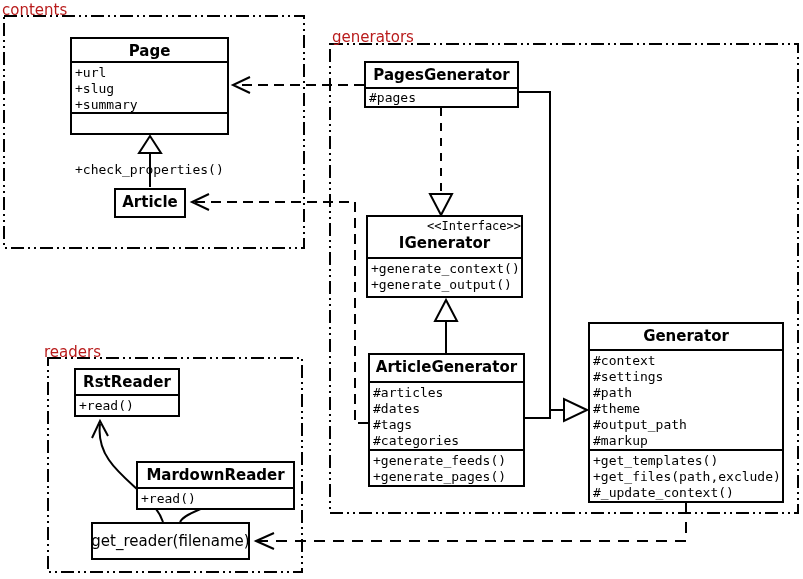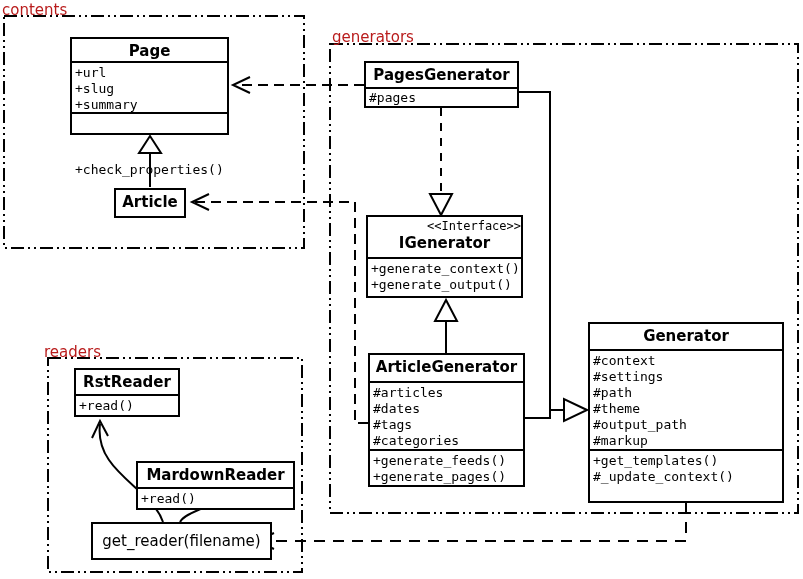--- a/index.html
+++ b/index.html
@@ -185,35 +185,36 @@
     <div class="uml-section divided" style="height:100px;">
       <div class="uml-member">#context</div>
       <div class="uml-member">#settings</div>
       <div class="uml-member">#path</div>
       <div class="uml-member">#theme</div>
       <div class="uml-member">#output_path</div>
       <div class="uml-member">#markup</div>
     </div>
     <div class="uml-section" style="height:50px;">
       <div class="uml-member">+get_templates()</div>
+      <div class="uml-member">+get_files(path,exclude)</div>
       <div class="uml-member">#_update_context()</div>
     </div>
   </div>
 
   <div class="uml-class" style="left:74px; top:368px; width:106px; height:49px;">
     <div class="uml-title divided" style="height:26px;">RstReader</div>
     <div class="uml-section" style="height:19px;">
       <div class="uml-member">+read()</div>
     </div>
   </div>
 
   <div class="uml-class" style="left:136px; top:432px; width:159px; height:49px;margin-top:29px;">
     <div class="uml-title divided" style="height:26px;">MardownReader</div>
     <div class="uml-section" style="height:19px;">
       <div class="uml-member">+read()</div>
     </div>
   </div>
 
-  <div class="plain-box" style="left:91px; top:522px; width:181px; height:38px;">
+  <div class="plain-box" style="left:91px; top:522px; width:159px; height:38px;">
     <span class="plain-label">get_reader(filename)</span>
   </div>
 
 </div>
 
 </body></html>

